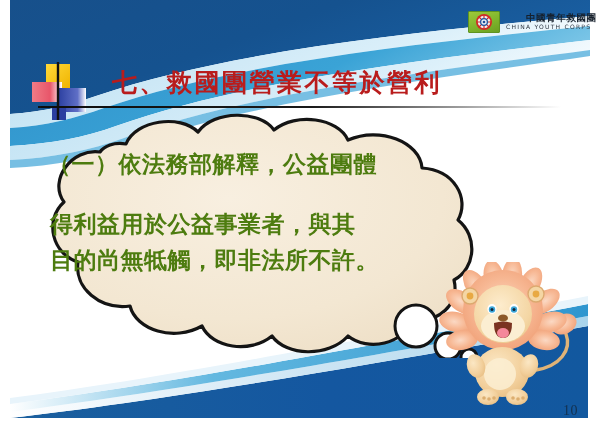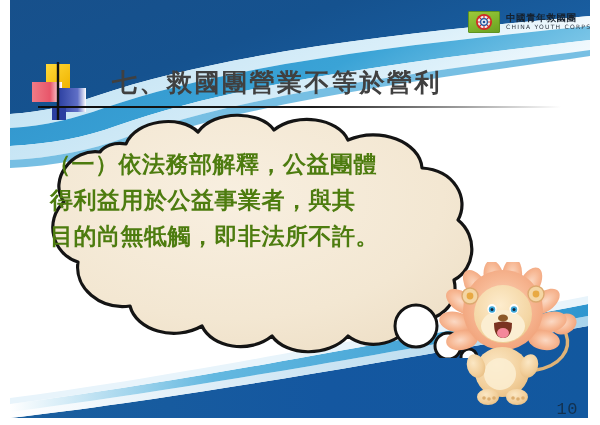--- a/index.html
+++ b/index.html
@@ -60,20 +60,21 @@
   .logo-text {
     line-height: 1.05;
     white-space: nowrap;
   }
   .logo-cn {
     font-size: 9.5px;
     font-weight: bold;
     color: #16202c;
     letter-spacing: 0.6px;
     display: block;
+    margin-left: 20px;
   }
   .logo-en {
     font-size: 6px;
     color: #2a3440;
     letter-spacing: 1.25px;
     display: block;
     margin-top: 1px;
   }
 
   
@@ -85,21 +86,21 @@
     height: 58px;
   }
   .slide-title {
     position: absolute;
     left: 112px;
     top: 69px;
     width: 400px;
     font-family: "DejaVu Serif", "Liberation Serif", serif;
     font-size: 25px;
     font-weight: bold;
-    color: #404040;
+    color: #b91c1c;
     letter-spacing: 2.5px;
     white-space: nowrap;
     line-height: 1.15;
   }
   .title-rule {
     position: absolute;
     left: 41px;
     top: 106px;
     width: 520px;
     height: 2px;
@@ -121,39 +122,39 @@
     width: 420px;
     font-family: "DejaVu Serif", "Liberation Serif", serif;
     font-size: 23px;
     font-weight: bold;
     color: #4d7c0f;
     line-height: 36px;
     letter-spacing: 0.5px;
   }
   .cloud-text .ln { display: block; white-space: nowrap; }
   .cloud-text .ln.l2 { padding-left: 2px; }
-  .cloud-text .ln.l3 { padding-left: 2px; }
+  .cloud-text .ln.l3 { padding-left: 2px; margin-top: 24px; }
   .cloud-text .ln.l4 { padding-left: 2px; }
 
   
   .lion {
     position: absolute;
     left: 432px;
     top: 262px;
     width: 150px;
     height: 150px;
   }
 
   
   .page-number {
     position: absolute;
     right: 22px;
     bottom: 6px;
-    font-family: Liberation Mono, monospace;
-    font-size: 17px;
+    font-family: Liberation Serif, serif;
+    font-size: 14px;
     color: #13314f;
     letter-spacing: 0.5px;
   }
 </style>
 </head>
 <body>
 
 <div class="slide">
 
   <div class="bg-layer">

